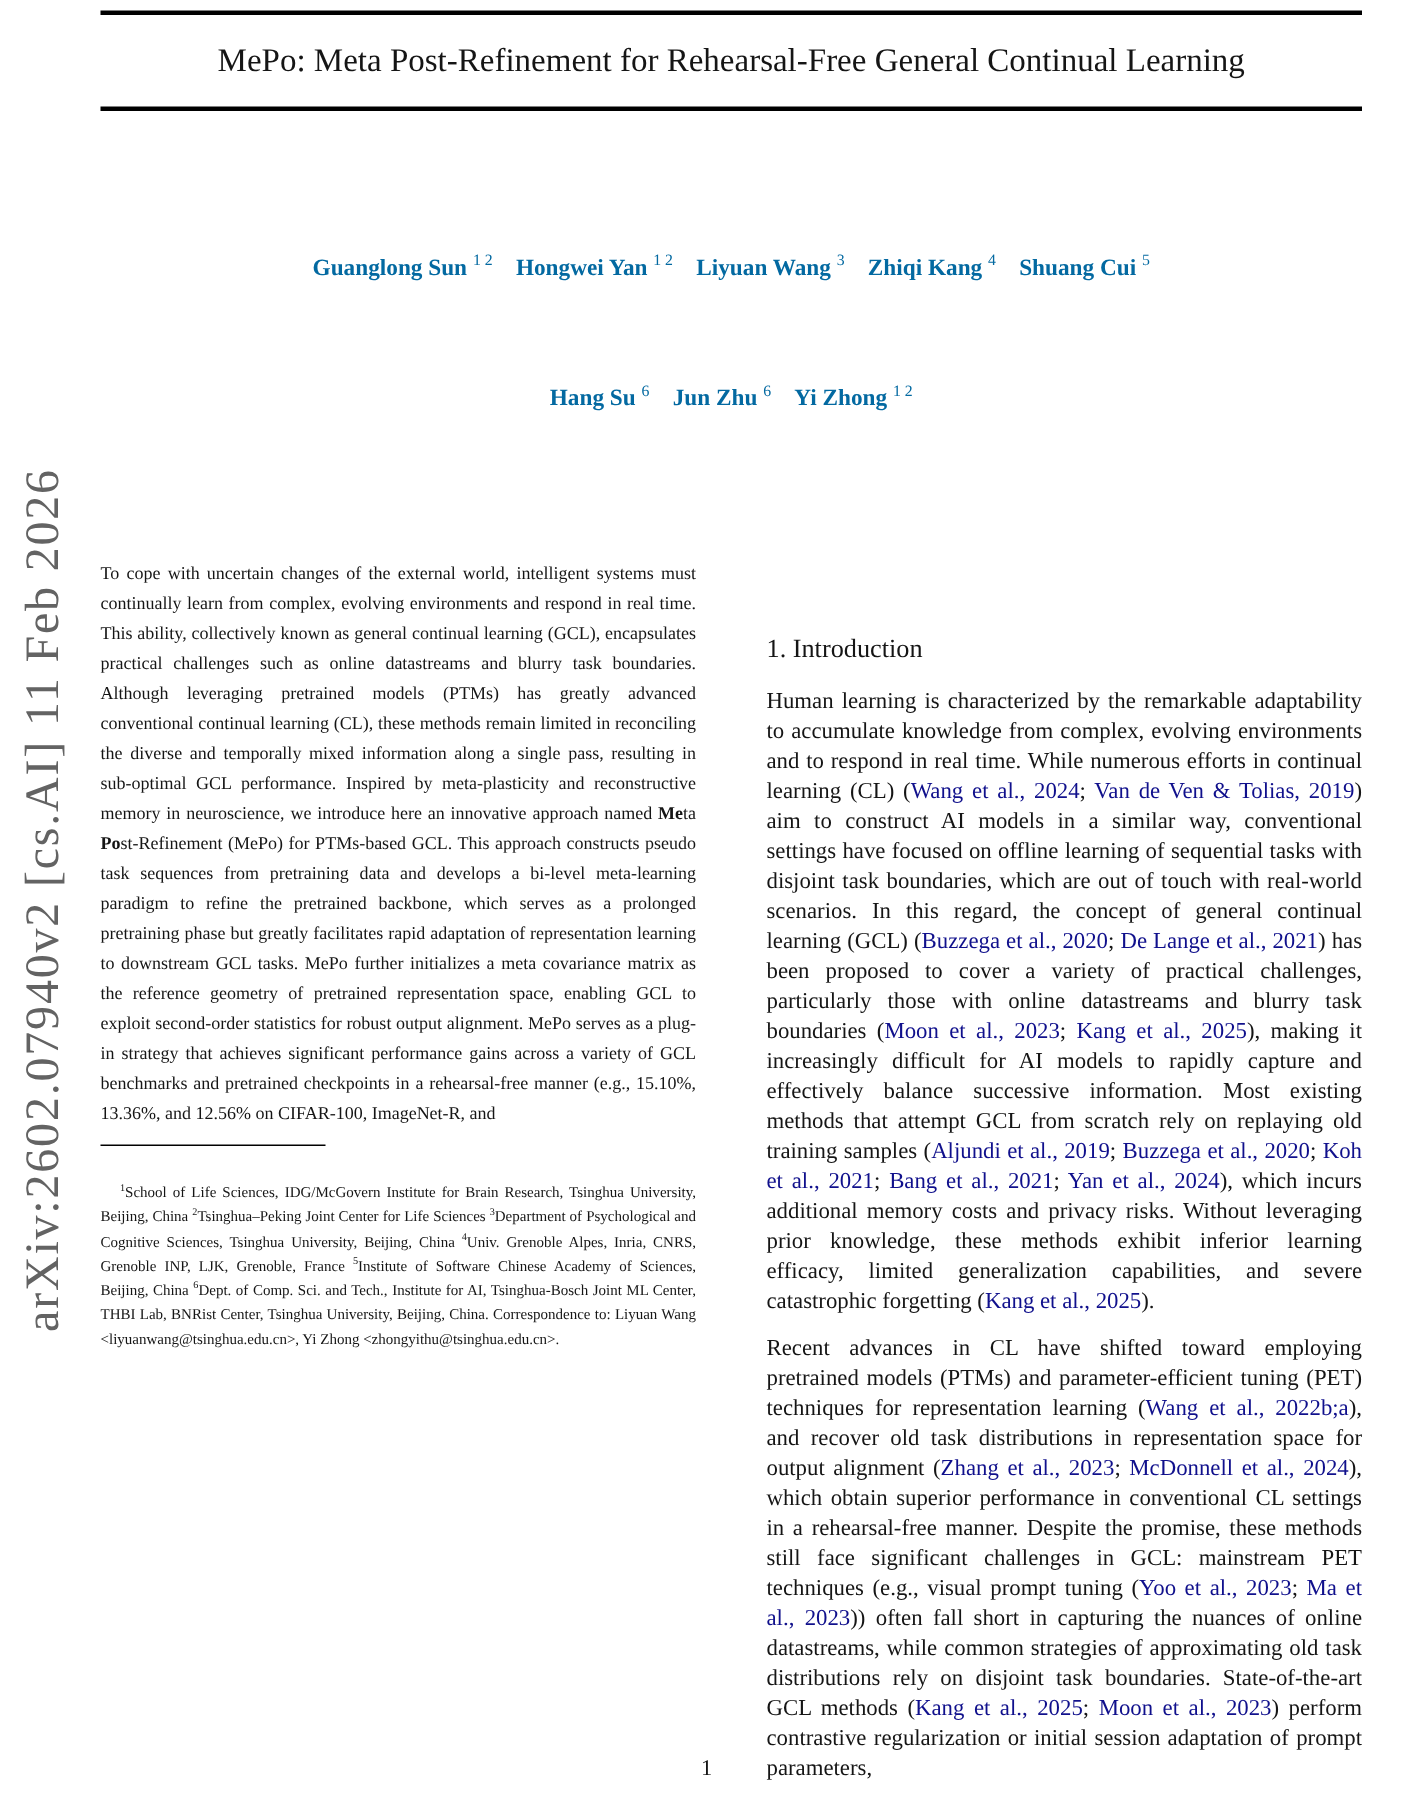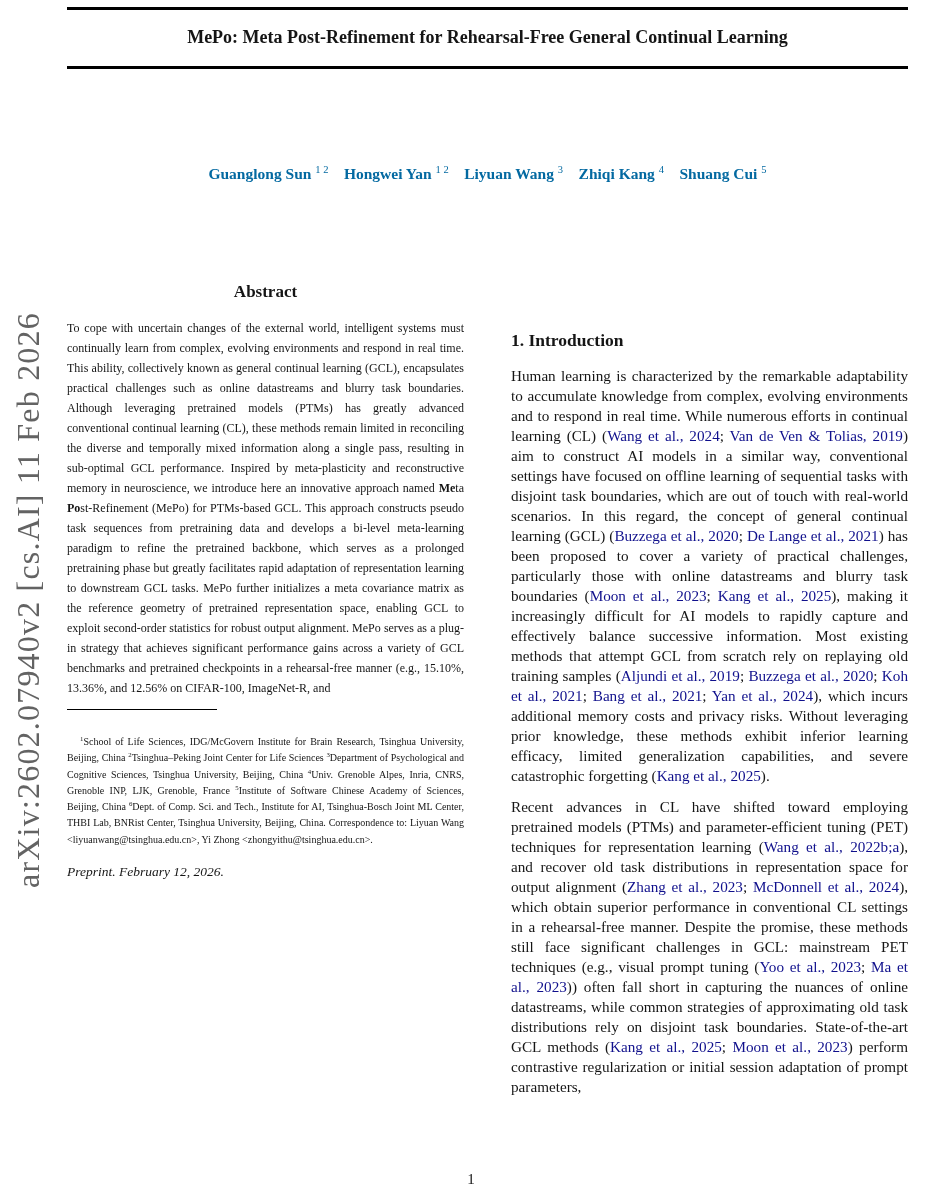--- a/index.html
+++ b/index.html
@@ -13,21 +13,21 @@
     position:absolute; top:600px; left:28px;
     transform:translate(-50%,-50%) rotate(-90deg);
     white-space:nowrap; font-size:32px; letter-spacing:1.2px;
     color:#636363;
   }
   .content { position:absolute; left:67px; top:0; width:841px; }
   .rule { background:#000; }
   .rule-top { height:3px; margin-top:7px; }
   .rule-bottom { height:2.5px; }
   .title {
-    font-size:18px; font-weight:bold; text-align:center;
+    font-size:22px; font-weight:normal; text-align:center;
     margin:17px 6px 18px;
   }
   .authors {
     margin-top:32px; text-align:center; white-space:pre-wrap;
     font-size:15.5px; line-height:29px; color:#0369a1;
   }
   .seg-b { font-weight:bold; }
   sup.seg-sup { font-size:0.68em; line-height:0; }
   .seg-cite { color:var(--cite,#10108c); }
   .seg-link { color:var(--link,#0b24c4); }
@@ -38,21 +38,21 @@
     text-align:center; font-size:17px; font-weight:bold; margin:2px 0 16px;
   }
   .abstract-body { font-size:12px; line-height:20px; }
   .body { font-size:15.2px; line-height:20px; }
   .body + .body { margin-top:11px; }
   .footnote-rule { width:150px; height:1.5px; background:#000; margin-top:11px; }
   .footnote {
     font-size:10px; line-height:16.3px; margin-top:24px; text-indent:13px;
   }
   .preprint { font-style:italic; font-size:13.5px; margin-top:16px; }
-  .section-heading { font-size:17.5px; font-weight:bold; margin:50px 0 15px; }
+  .section-heading { font-size:17.5px; font-weight:normal; margin:50px 0 15px; }
   .cont { margin-top:2px; }
   .page-number {
     position:absolute; left:0; right:0; bottom:12px;
     text-align:center; font-size:15px; color:#151515;
   }
 </style>
 </head>
 <body>
 
 <div class="arxiv-banner">arXiv:2602.07940v2  [cs.AI]  11 Feb 2026</div>
@@ -60,30 +60,29 @@
 <div class="content">
 
   <div class="rule rule-top"></div>
 
   <h1 class="title">MePo: Meta Post-Refinement for Rehearsal-Free General Continual Learning</h1>
 
   <div class="rule rule-bottom"></div>
 
   <div class="authors">
     <div class="author-line"><span class="seg-b">Guanglong Sun </span><sup class="seg-sup">1 2</sup><span class="seg-plain">    </span><span class="seg-b">Hongwei Yan </span><sup class="seg-sup">1 2</sup><span class="seg-plain">    </span><span class="seg-b">Liyuan Wang </span><sup class="seg-sup">3</sup><span class="seg-plain">    </span><span class="seg-b">Zhiqi Kang </span><sup class="seg-sup">4</sup><span class="seg-plain">    </span><span class="seg-b">Shuang Cui </span><sup class="seg-sup">5</sup></div>
+    <div class="author-line"><span class="seg-b">Hang Su </span><sup class="seg-sup">6</sup><span class="seg-plain">    </span><span class="seg-b">Jun Zhu </span><sup class="seg-sup">6</sup><span class="seg-plain">    </span><span class="seg-b">Yi Zhong </span><sup class="seg-sup">1 2</sup></div>
   </div>
 
   <div class="columns">
 
     <div class="col col-left">
-      <h2 class="abstract-heading">Abstract</h2>
       <p class="abstract-body justify"><span class="seg-plain">To cope with uncertain changes of the external world, intelligent systems must continually learn from complex, evolving environments and respond in real time. This ability, collectively known as general continual learning (GCL), encapsulates practical challenges such as online datastreams and blurry task boundaries. Although leveraging pretrained models (PTMs) has greatly advanced conventional continual learning (CL), these methods remain limited in reconciling the diverse and temporally mixed information along a single pass, resulting in sub-optimal GCL performance. Inspired by meta-plasticity and reconstructive memory in neuroscience, we introduce here an innovative approach named </span><span class="seg-b">Me</span><span class="seg-plain">ta </span><span class="seg-b">Po</span><span class="seg-plain">st-Refinement (MePo) for PTMs-based GCL. This approach constructs pseudo task sequences from pretraining data and develops a bi-level meta-learning paradigm to refine the pretrained backbone, which serves as a prolonged pretraining phase but greatly facilitates rapid adaptation of representation learning to downstream GCL tasks. MePo further initializes a meta covariance matrix as the reference geometry of pretrained representation space, enabling GCL to exploit second-order statistics for robust output alignment. MePo serves as a plug-in strategy that achieves significant performance gains across a variety of GCL benchmarks and pretrained checkpoints in a rehearsal-free manner (e.g., 15.10%, 13.36%, and 12.56% on CIFAR-100, ImageNet-R, and</span></p>
       <div class="footnote-rule"></div>
       <p class="footnote justify"><sup class="seg-sup">1</sup><span class="seg-plain">School of Life Sciences, IDG/McGovern Institute for Brain Research, Tsinghua University, Beijing, China </span><sup class="seg-sup">2</sup><span class="seg-plain">Tsinghua–Peking Joint Center for Life Sciences </span><sup class="seg-sup">3</sup><span class="seg-plain">Department of Psychological and Cognitive Sciences, Tsinghua University, Beijing, China </span><sup class="seg-sup">4</sup><span class="seg-plain">Univ. Grenoble Alpes, Inria, CNRS, Grenoble INP, LJK, Grenoble, France </span><sup class="seg-sup">5</sup><span class="seg-plain">Institute of Software Chinese Academy of Sciences, Beijing, China </span><sup class="seg-sup">6</sup><span class="seg-plain">Dept. of Comp. Sci. and Tech., Institute for AI, Tsinghua-Bosch Joint ML Center, THBI Lab, BNRist Center, Tsinghua University, Beijing, China. Correspondence to: Liyuan Wang &lt;liyuanwang@tsinghua.edu.cn&gt;, Yi Zhong &lt;zhongyithu@tsinghua.edu.cn&gt;.</span></p>
-      <p class="preprint">Preprint. February 12, 2026.</p>
     </div>
 
     <div class="col col-right">
       <h2 class="section-heading">1. Introduction</h2>
       <p class="body justify"><span class="seg-plain">Human learning is characterized by the remarkable adaptability to accumulate knowledge from complex, evolving environments and to respond in real time. While numerous efforts in continual learning (CL) (</span><span class="seg-cite">Wang et al., 2024</span><span class="seg-plain">; </span><span class="seg-cite">Van de Ven &amp; Tolias, 2019</span><span class="seg-plain">) aim to construct AI models in a similar way, conventional settings have focused on offline learning of sequential tasks with disjoint task boundaries, which are out of touch with real-world scenarios. In this regard, the concept of general continual learning (GCL) (</span><span class="seg-cite">Buzzega et al., 2020</span><span class="seg-plain">; </span><span class="seg-cite">De Lange et al., 2021</span><span class="seg-plain">) has been proposed to cover a variety of practical challenges, particularly those with online datastreams and blurry task boundaries (</span><span class="seg-cite">Moon et al., 2023</span><span class="seg-plain">; </span><span class="seg-cite">Kang et al., 2025</span><span class="seg-plain">), making it increasingly difficult for AI models to rapidly capture and effectively balance successive information. Most existing methods that attempt GCL from scratch rely on replaying old training samples (</span><span class="seg-cite">Aljundi et al., 2019</span><span class="seg-plain">; </span><span class="seg-cite">Buzzega et al., 2020</span><span class="seg-plain">; </span><span class="seg-cite">Koh et al., 2021</span><span class="seg-plain">; </span><span class="seg-cite">Bang et al., 2021</span><span class="seg-plain">; </span><span class="seg-cite">Yan et al., 2024</span><span class="seg-plain">), which incurs additional memory costs and privacy risks. Without leveraging prior knowledge, these methods exhibit inferior learning efficacy, limited generalization capabilities, and severe catastrophic forgetting (</span><span class="seg-cite">Kang et al., 2025</span><span class="seg-plain">).</span></p>
       <p class="body justify"><span class="seg-plain">Recent advances in CL have shifted toward employing pretrained models (PTMs) and parameter-efficient tuning (PET) techniques for representation learning (</span><span class="seg-cite">Wang et al., 2022b;a</span><span class="seg-plain">), and recover old task distributions in representation space for output alignment (</span><span class="seg-cite">Zhang et al., 2023</span><span class="seg-plain">; </span><span class="seg-cite">McDonnell et al., 2024</span><span class="seg-plain">), which obtain superior performance in conventional CL settings in a rehearsal-free manner. Despite the promise, these methods still face significant challenges in GCL: mainstream PET techniques (e.g., visual prompt tuning (</span><span class="seg-cite">Yoo et al., 2023</span><span class="seg-plain">; </span><span class="seg-cite">Ma et al., 2023</span><span class="seg-plain">)) often fall short in capturing the nuances of online datastreams, while common strategies of approximating old task distributions rely on disjoint task boundaries. State-of-the-art GCL methods (</span><span class="seg-cite">Kang et al., 2025</span><span class="seg-plain">; </span><span class="seg-cite">Moon et al., 2023</span><span class="seg-plain">) perform contrastive regularization or initial session adaptation of prompt parameters,</span></p>
     </div>
 
   </div>
 </div>

